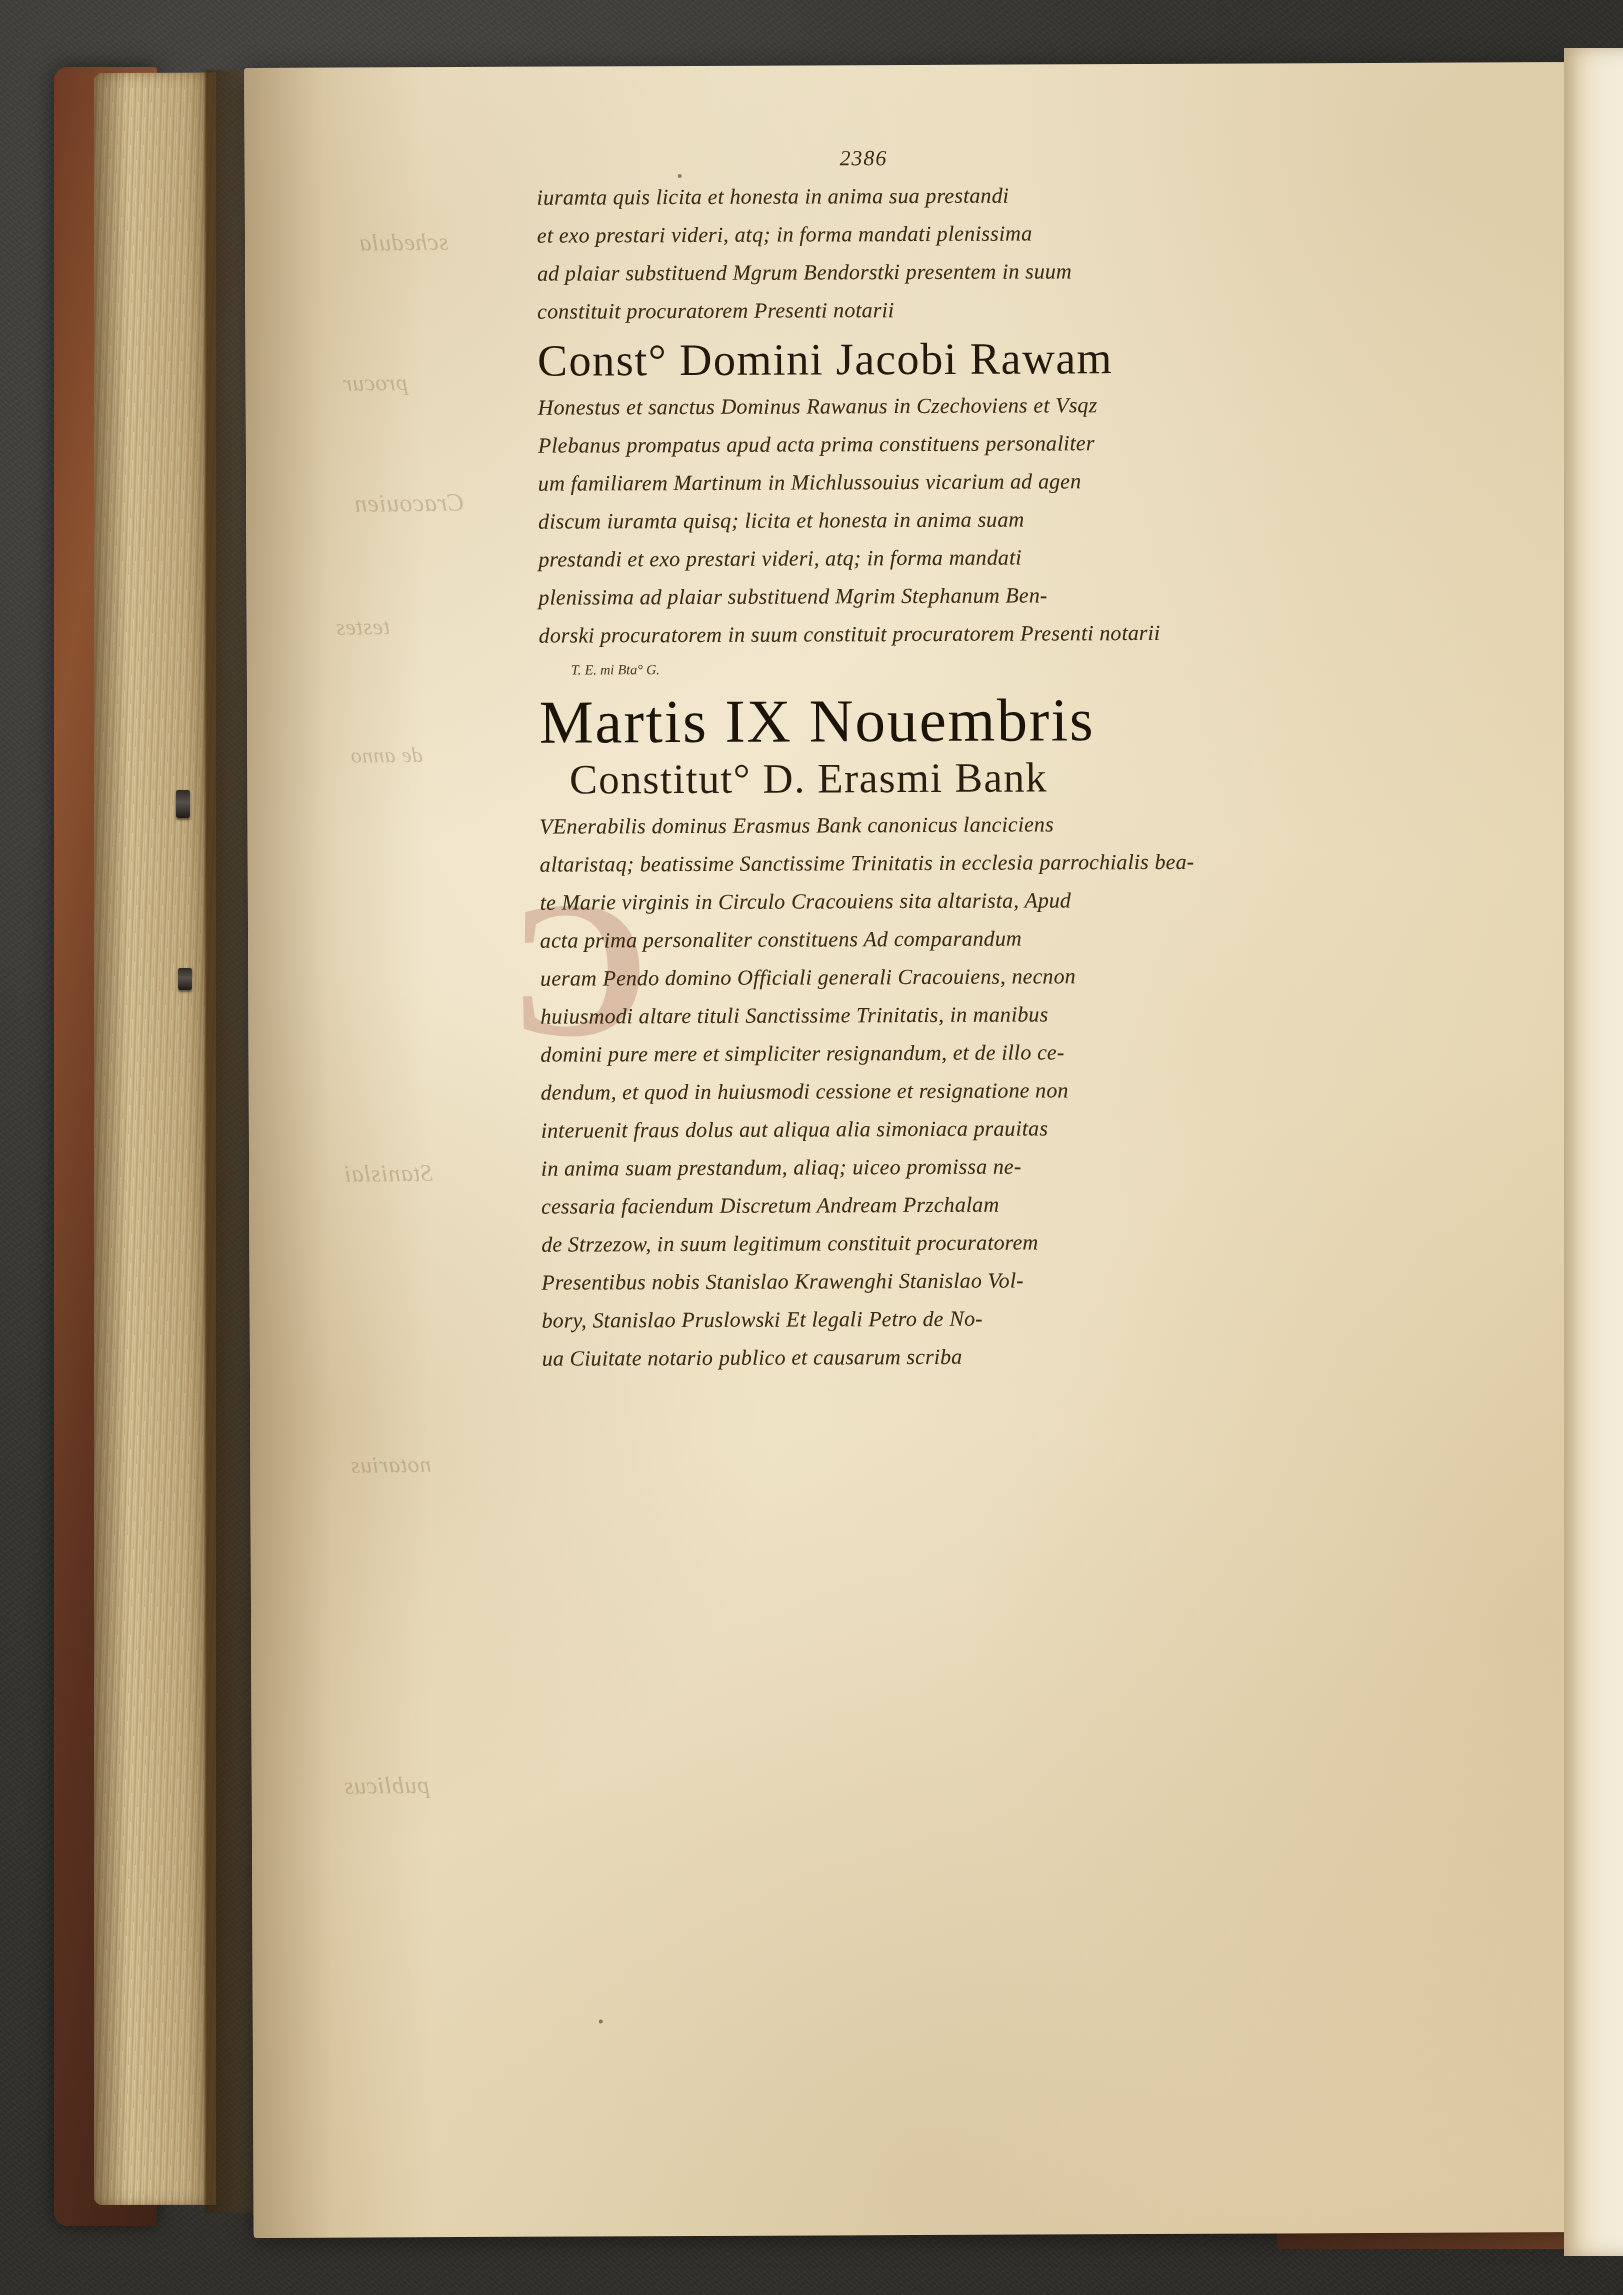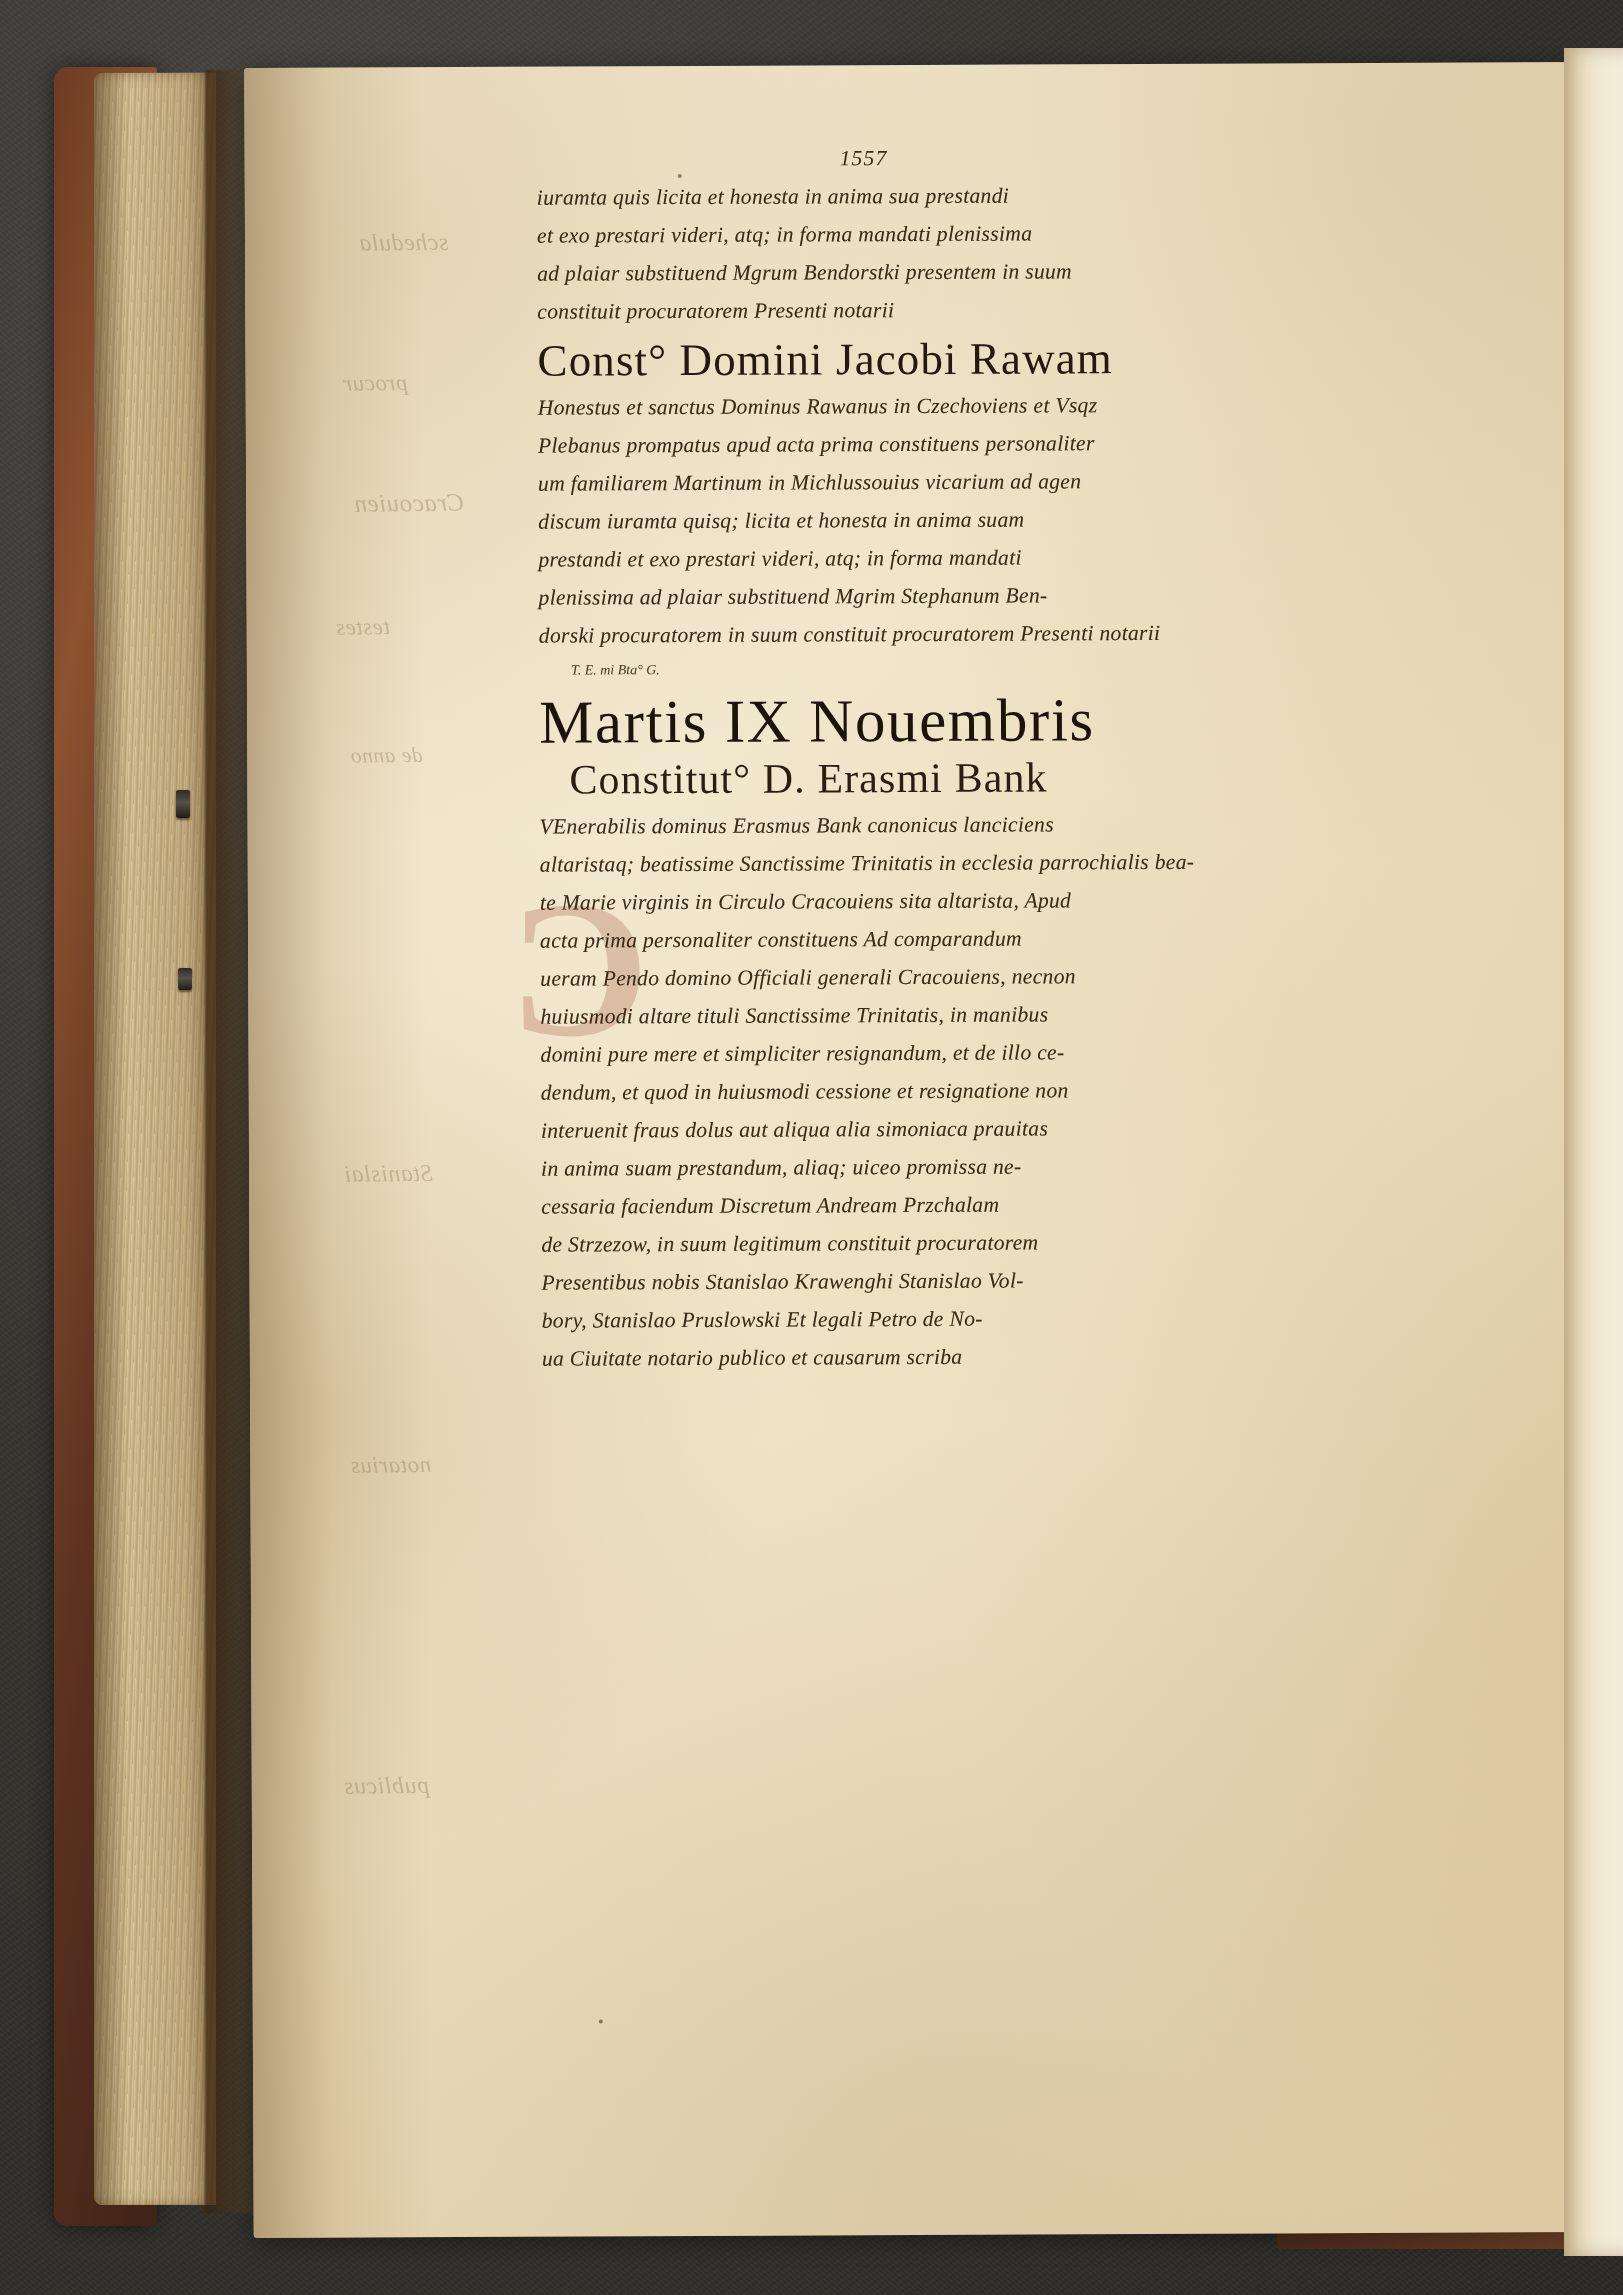--- a/index.html
+++ b/index.html
@@ -287,21 +287,21 @@
     <div class="showthrough" style="left:95px; top:1093px; font-size:24px;">Stanislai</div>
     <div class="showthrough" style="left:100px; top:1385px; font-size:23px;">notarius</div>
     <div class="showthrough" style="left:92px; top:1705px; font-size:24px;">publicus</div>
 
     <div class="pin" style="left:433px; top:108px;"></div>
     <div class="pin" style="left:346px; top:1953px;"></div>
 
     <div class="ms">
 
       <div class="year">
-        <span>1557</span>
+        <span>2386</span>
       </div>
 
       <div class="blk">
         <div class="line">iuramta quis licita et honesta in anima sua prestandi</div>
         <div class="line">et exo prestari videri, atq; in forma mandati plenissima</div>
         <div class="line">ad plaiar substituend Mgrum Bendorstki presentem in suum</div>
         <div class="line">constituit procuratorem Presenti notarii</div>
       </div>
 
       <div class="head-lg">Const° Domini Jacobi Rawam</div>

